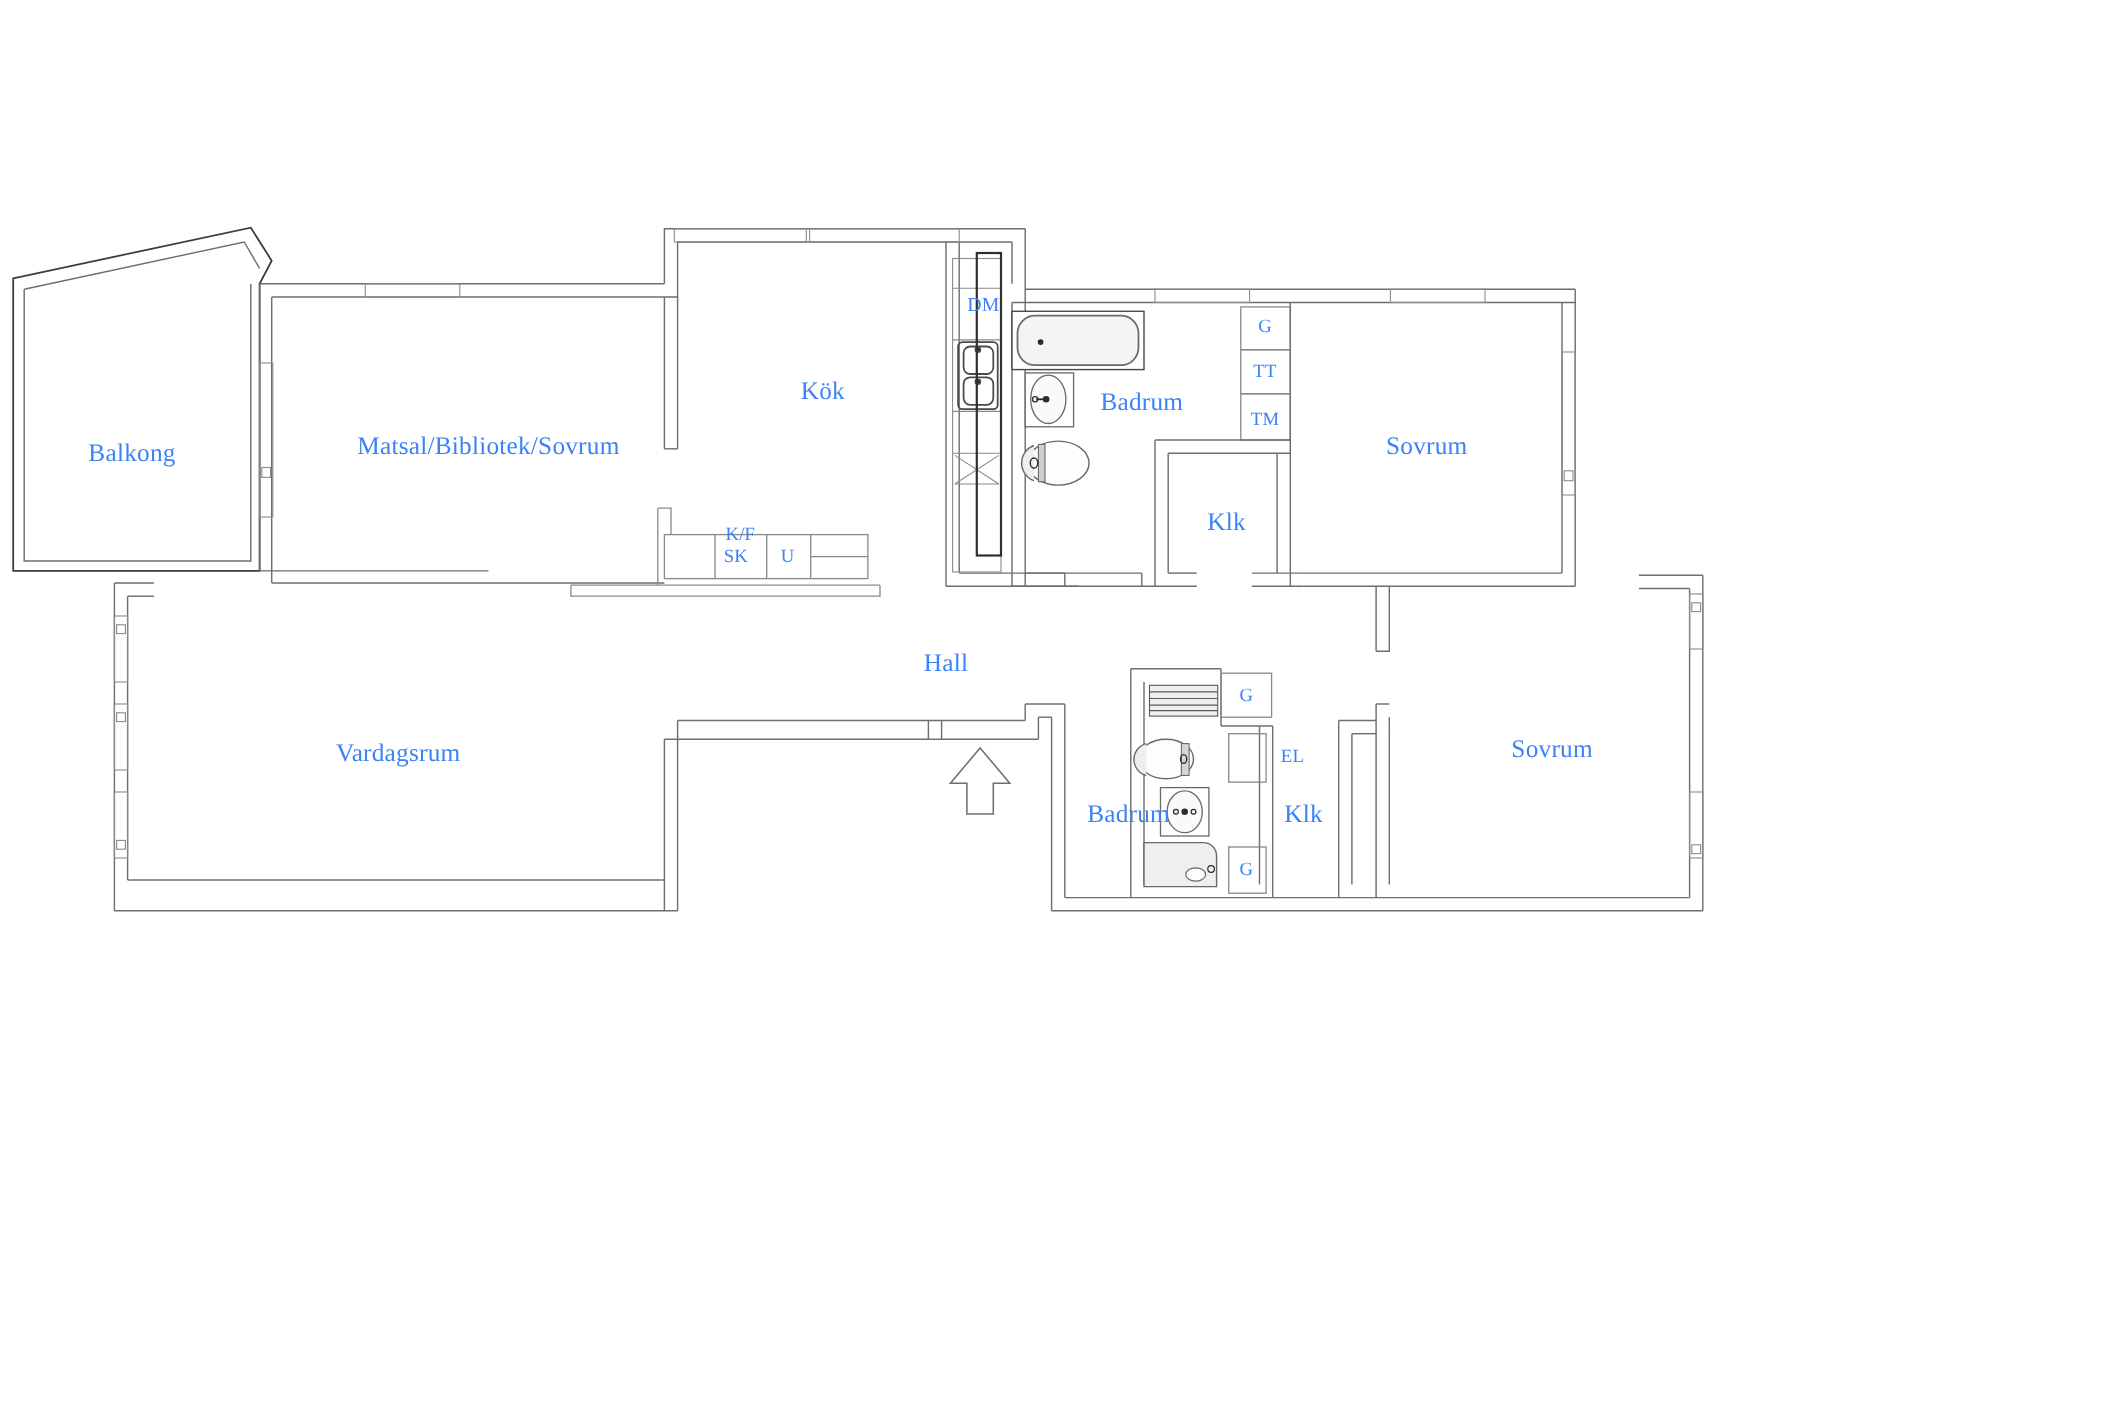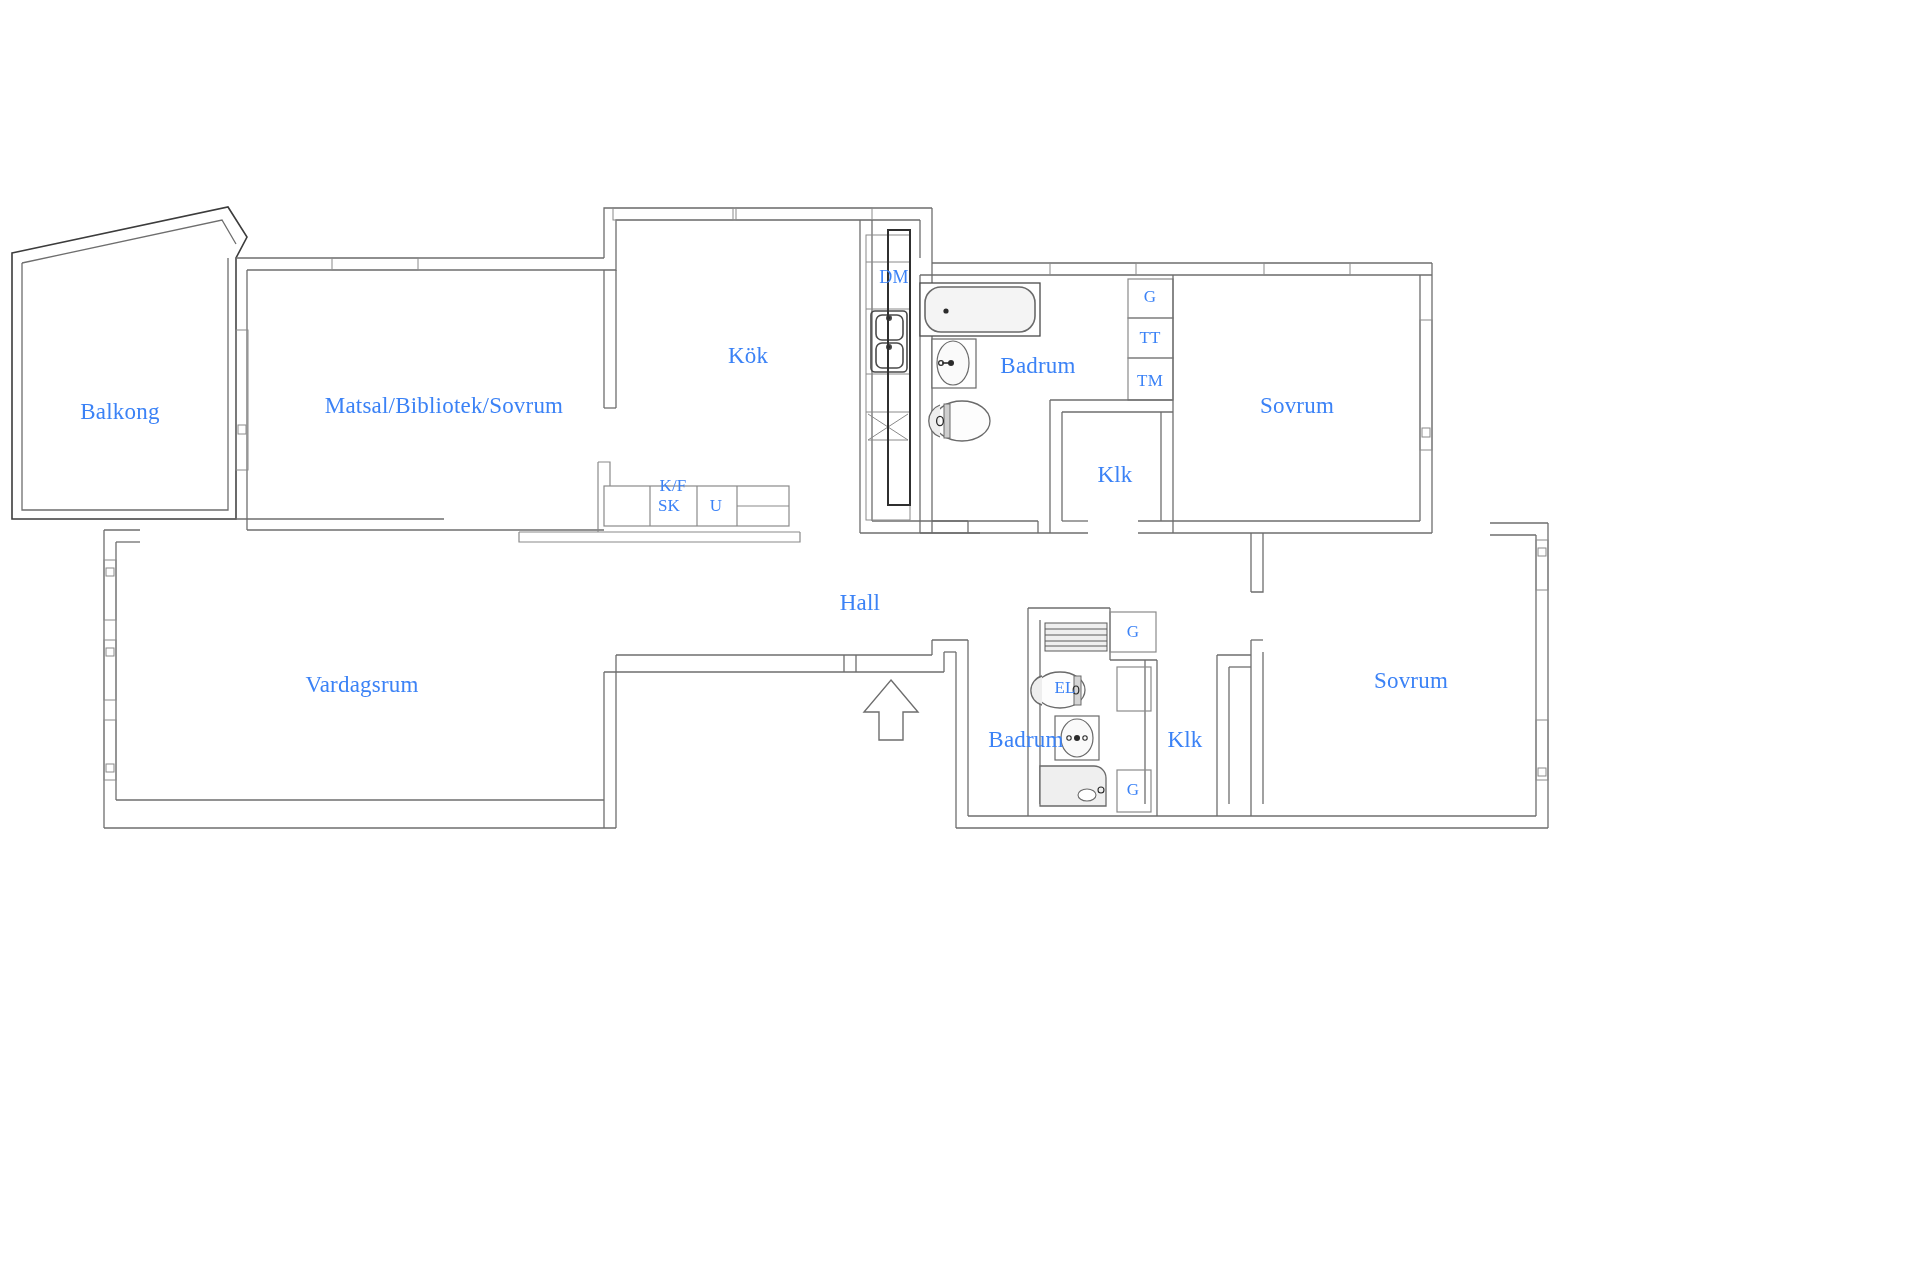--- a/index.html
+++ b/index.html
@@ -326,16 +326,16 @@
   <div class="room-label lbl-room" style="left:1411px; top:681px;">Sovrum</div>
 
   <div class="room-label lbl-app" style="left:894px; top:277px;">DM</div>
   <div class="room-label lbl-small" style="left:626px; top:506px;margin-left:43px;">SK</div>
   <div class="room-label lbl-small" style="left:673px; top:486px;">K/F</div>
   <div class="room-label lbl-small" style="left:716px; top:506px;">U</div>
   <div class="room-label lbl-small" style="left:1150px; top:297px;">G</div>
   <div class="room-label lbl-small" style="left:1150px; top:338px;">TT</div>
   <div class="room-label lbl-small" style="left:1150px; top:381px;">TM</div>
   <div class="room-label lbl-small" style="left:1133px; top:632px;">G</div>
-  <div class="room-label lbl-small" style="left:1065px; top:688px;">EL</div>
+  <div class="room-label lbl-small" style="left:1175px; top:688px;">EL</div>
   <div class="room-label lbl-small" style="left:1133px; top:790px;">G</div>
 
 </div>
 
 </body></html>

